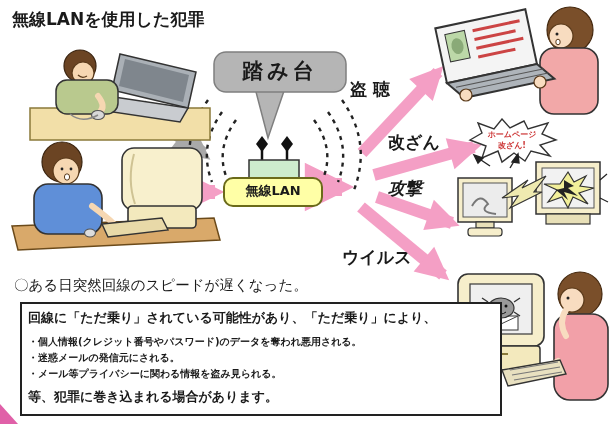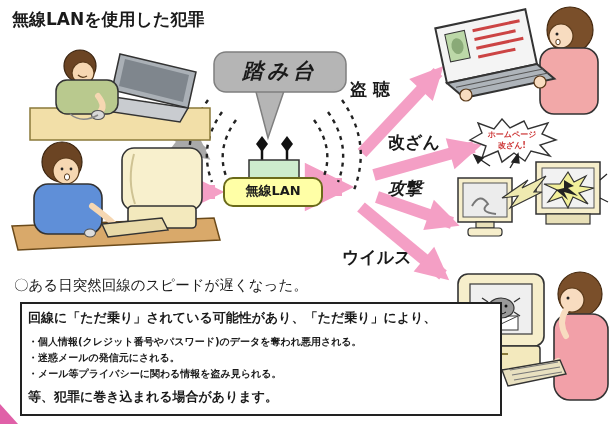--- a/index.html
+++ b/index.html
@@ -1,20 +1,20 @@
 <!DOCTYPE html>
 <html><head>
 <meta charset="utf-8">
 <style>
   html,body{margin:0;padding:0;background:#e9e9e9;}
   .canvas{position:relative;width:609px;height:424px;background:#ffffff;overflow:hidden;
           font-family:"DejaVu Sans","Liberation Sans",sans-serif;color:#1a1a1a;}
   .abs{position:absolute;}
   #page-title{left:12px;top:8px;font-size:17px;font-weight:bold;}
-  #bubble-text{left:214px;top:57px;width:132px;text-align:center;font-size:21px;font-weight:bold;letter-spacing:4px;font-style:italic;}
+  #bubble-text{left:214px;top:57px;width:132px;text-align:center;font-size:21px;font-weight:bold;letter-spacing:4px;}
   #router-text{left:224px;top:182px;width:98px;text-align:center;font-size:13px;font-weight:bold;}
   .threat{font-size:17px;font-weight:bold;}
   #threat-tocho{left:350px;top:78px;}
   #threat-kaizan{left:388px;top:131px;}
   #threat-kogeki{left:388px;top:177px;font-style:italic;}
   #threat-virus{left:342px;top:246px;}
   #symptom{left:14px;top:276px;font-size:14.5px;font-weight:normal;}
   #infobox{left:20px;top:302px;width:482px;height:114px;border:2px solid #222;background:#fff;
            padding:5px 0 0 6px;box-sizing:border-box;}
   #infobox .intro{font-size:13px;font-weight:bold;}

